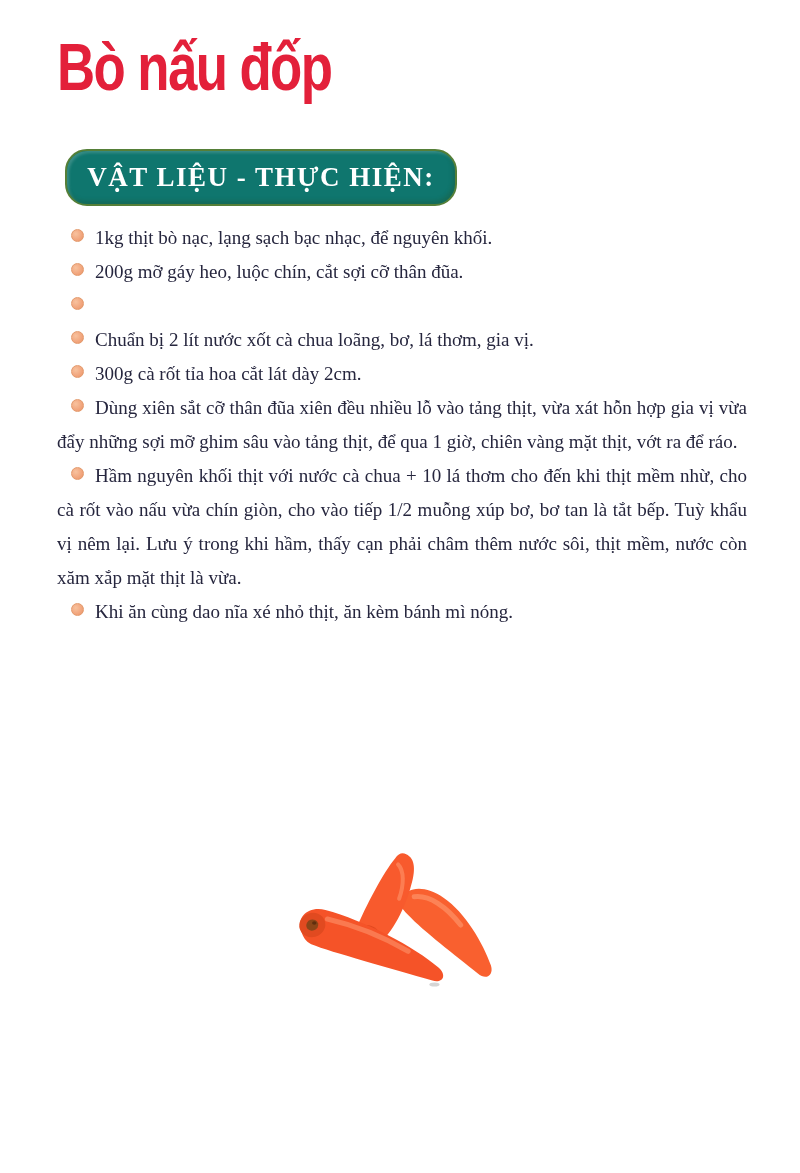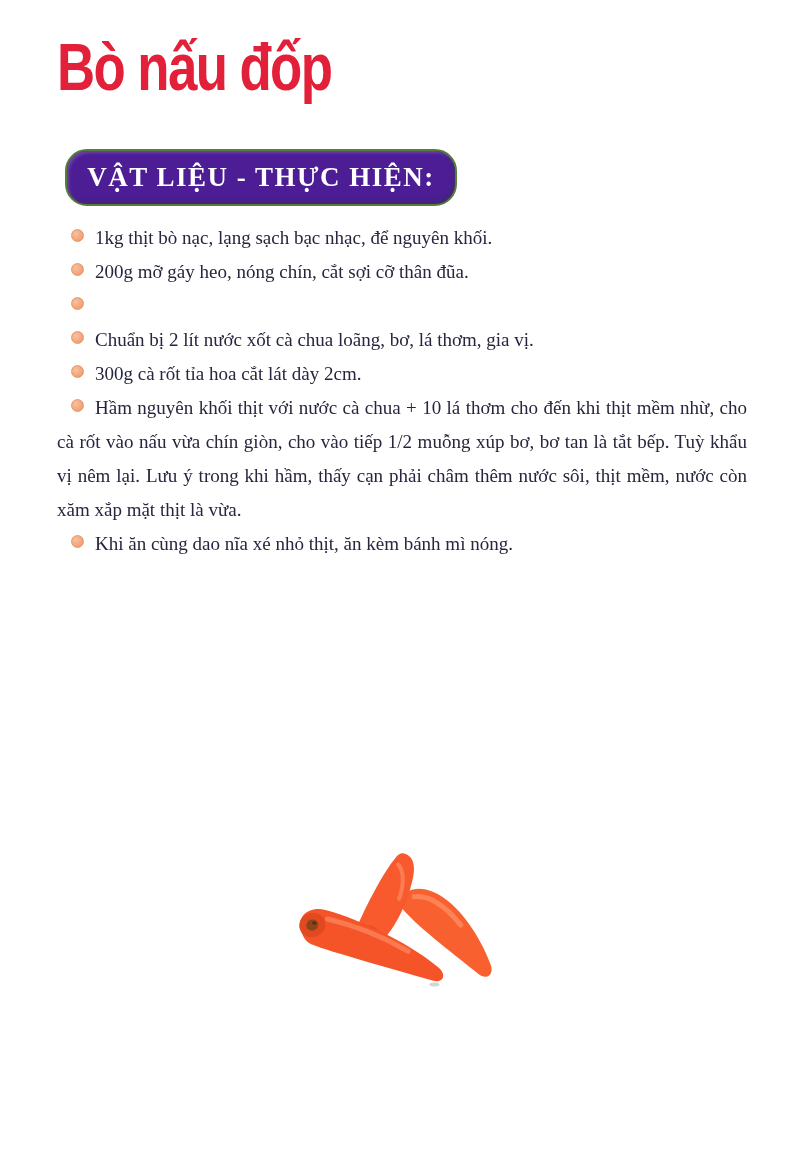--- a/index.html
+++ b/index.html
@@ -26,21 +26,21 @@
     transform: scaleX(0.80);
     transform-origin: left top;
     white-space: nowrap;
   }
   .banner {
     position: absolute;
     left: 65px;
     top: 149px;
     width: 392px;
     height: 57px;
-    background: #4c1d95;
+    background: #0f766e;
     border: 2px solid #557f38;
     border-radius: 22px;
     box-sizing: border-box;
     box-shadow: inset -2px -3px 4px rgba(40,70,20,0.25), inset 2px 2px 3px rgba(255,255,255,0.18);
     display: flex;
     align-items: center;
     justify-content: center;
   }
   .banner span {
     font-family: "Liberation Serif", serif;
@@ -100,24 +100,25 @@
 <div class="page">
 
   <h1 class="title">Bò nấu đốp</h1>
 
   <div class="banner">
     <span>VẬT LIỆU - THỰC HIỆN:</span>
   </div>
 
   <div class="list">
     <p class="item"><span class="dot"></span><span>1kg thịt bò nạc, lạng sạch bạc nhạc, để nguyên khối.</span></p>
-    <p class="item"><span class="dot"></span><span>200g mỡ gáy heo, nóng chín, cắt sợi cỡ thân đũa.</span></p>
+    <p class="item"><span class="dot"></span><span>200g mỡ gáy heo, luộc chín, cắt sợi cỡ thân đũa.</span></p>
     <p class="item"><span class="dot"></span></p>
     <p class="item"><span class="dot"></span><span>Chuẩn bị 2 lít nước xốt cà chua loãng, bơ, lá thơm, gia vị.</span></p>
     <p class="item"><span class="dot"></span><span>300g cà rốt tỉa hoa cắt lát dày 2cm.</span></p>
+    <p class="item"><span class="dot"></span><span>Dùng xiên sắt cỡ thân đũa xiên đều nhiều lỗ vào tảng thịt, vừa xát hỗn hợp gia vị vừa đẩy những sợi mỡ ghim sâu vào tảng thịt, để qua 1 giờ, chiên vàng mặt thịt, vớt ra để ráo.</span></p>
     <p class="item"><span class="dot"></span><span>Hầm nguyên khối thịt với nước cà chua + 10 lá thơm cho đến khi thịt mềm nhừ, cho cà rốt vào nấu vừa chín giòn, cho vào tiếp 1/2 muỗng xúp bơ, bơ tan là tắt bếp. Tuỳ khẩu vị nêm lại. Lưu ý trong khi hầm, thấy cạn phải châm thêm nước sôi, thịt mềm, nước còn xăm xắp mặt thịt là vừa.</span></p>
     <p class="item"><span class="dot"></span><span>Khi ăn cùng dao nĩa xé nhỏ thịt, ăn kèm bánh mì nóng.</span></p>
   </div>
 
   <figure class="photo">
     <svg viewBox="0 0 210 140" xmlns="http://www.w3.org/2000/svg">
 
       <ellipse cx="150" cy="133" rx="5" ry="2" fill="#b9b9b9" opacity="0.6"></ellipse>
 
       <path d="M118 48 C122 36 141 34 159 47 C181 62 198 92 206 114 C209 124 201 129 193 122 C171 104 139 80 124 64 C116 56 115 54 118 48 Z" fill="#f9602f"></path>

